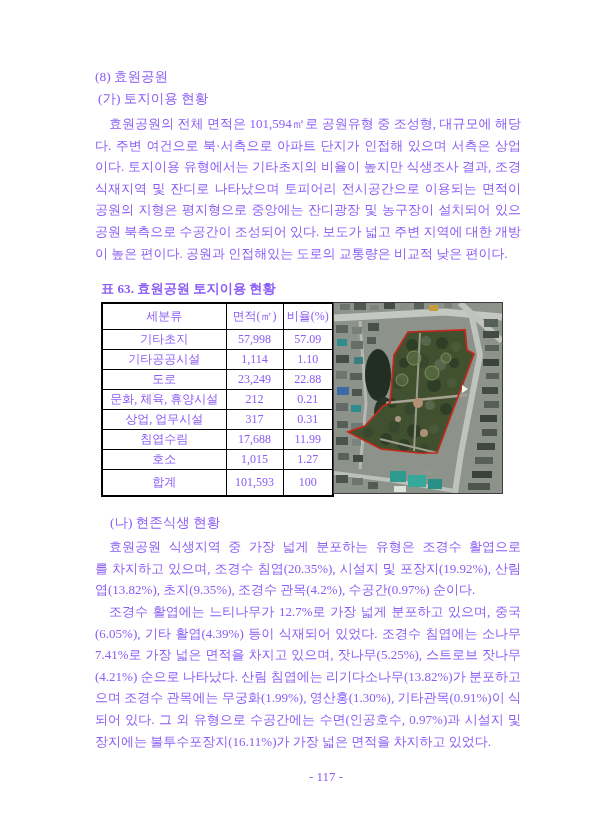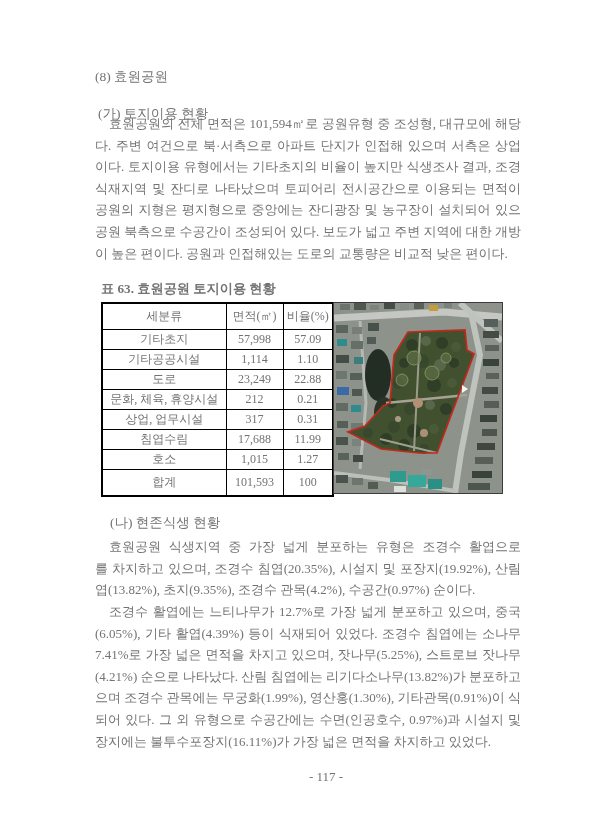--- a/index.html
+++ b/index.html
@@ -1,18 +1,18 @@
 <!DOCTYPE html>
 <html><head>
 <meta charset="utf-8">
 <style>
   html,body{margin:0;padding:0;background:#ffffff;}
   .page{
     position:relative;width:612px;height:840px;margin:0 auto;background:#ffffff;
-    font-family:"Liberation Serif","DejaVu Serif",serif;color:#737373;overflow:hidden;
+    font-family:"Liberation Serif","DejaVu Serif",serif;color:#8b5cf6;overflow:hidden;
   }
   .abs{position:absolute;}
   .h-line{font-size:13.5px;line-height:15px;white-space:nowrap;}
   .para{left:95px;width:426px;}
   .line{
     height:21.6px;line-height:21.6px;font-size:13px;overflow:hidden;
     text-align:justify;text-align-last:justify;
   }
   .line.first{padding-left:14px;}
   .line.last{text-align-last:left;}
@@ -31,21 +31,21 @@
   table.landuse tr.total td{height:25px;}
   .mapbox{border:1px solid #3c3c3c;box-sizing:border-box;background:#8d928b;}
   .pageno{left:0;width:612px;text-align:center;font-size:13px;}
 </style>
 </head>
 <body>
 
 <div class="page">
 
   <div class="abs h-line" style="left:95px;top:69px;">(8) 효원공원</div>
-  <div class="abs h-line" style="left:98px;top:106px;">(가) 토지이용 현황</div>
+  <div class="abs h-line" style="left:98px;top:91px;">(가) 토지이용 현황</div>
 
   <div class="abs para" style="top:113px;">
     <div class="line first">효원공원의 전체 면적은 101,594㎡로 공원유형 중 조성형, 대규모에 해당한</div>
     <div class="line">다. 주변 여건으로 북·서측으로 아파트 단지가 인접해 있으며 서측은 상업지역</div>
     <div class="line">이다. 토지이용 유형에서는 기타초지의 비율이 높지만 식생조사 결과, 조경수</div>
     <div class="line">식재지역 및 잔디로 나타났으며 토피어리 전시공간으로 이용되는 면적이 넓다.</div>
     <div class="line">공원의 지형은 평지형으로 중앙에는 잔디광장 및 농구장이 설치되어 있으며</div>
     <div class="line">공원 북측으로 수공간이 조성되어 있다. 보도가 넓고 주변 지역에 대한 개방감</div>
     <div class="line last">이 높은 편이다. 공원과 인접해있는 도로의 교통량은 비교적 낮은 편이다.</div>
   </div>

